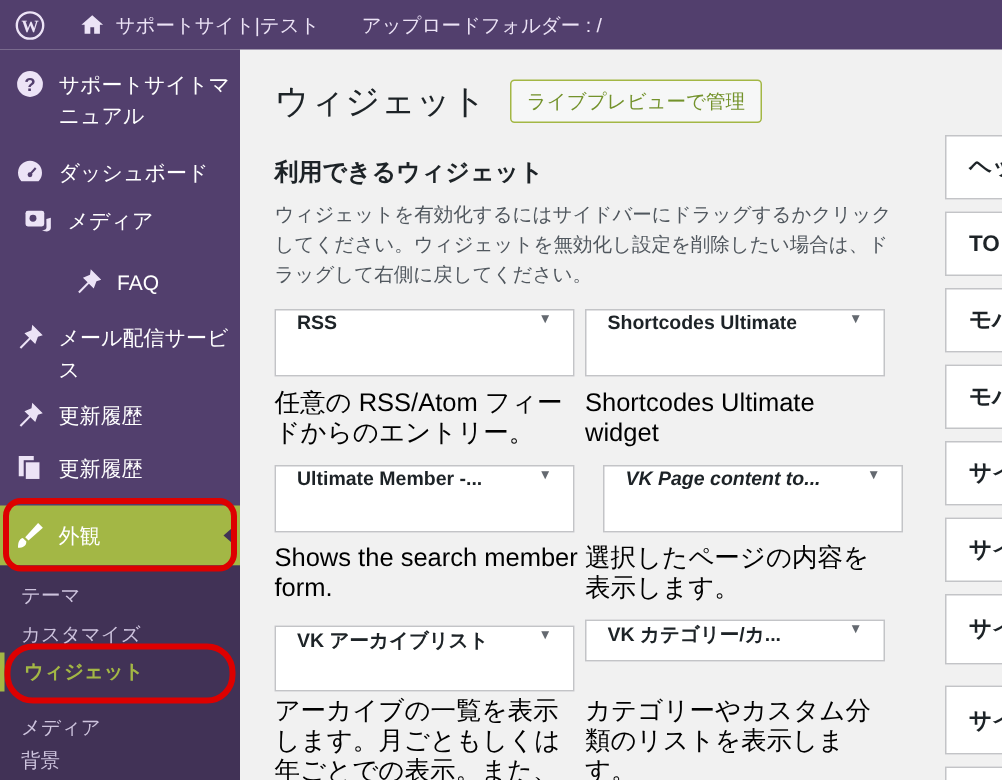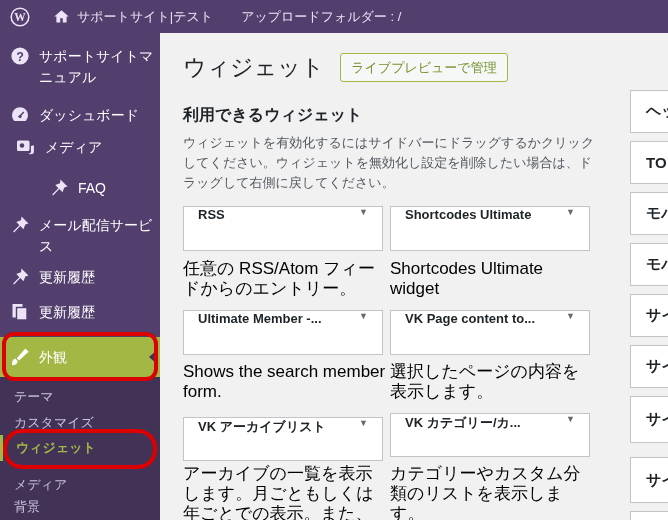--- a/index.html
+++ b/index.html
@@ -184,32 +184,32 @@
       <span class="widget-name">Shortcodes Ultimate</span>
       <span class="dd-arrow">▼</span>
     </div>
     <div class="widget-desc" style="left:23px; top:226px;">任意の RSS/Atom フィードからのエントリー。</div>
     <div class="widget-desc" style="left:230px; top:226px;">Shortcodes Ultimate widget</div>
 
     <div class="widget-box" style="left:23px; top:277px;">
       <span class="widget-name">Ultimate Member -...</span>
       <span class="dd-arrow">▼</span>
     </div>
-    <div class="widget-box" style="left:230px; top:277px;">
+    <div class="widget-box" style="left:242px; top:277px;font-style:italic;">
       <span class="widget-name">VK Page content to...</span>
       <span class="dd-arrow">▼</span>
     </div>
     <div class="widget-desc" style="left:23px; top:329px;">Shows the search member form.</div>
     <div class="widget-desc" style="left:230px; top:329px;">選択したページの内容を表示します。</div>
 
     <div class="widget-box" style="left:23px; top:384px; height:44px;">
       <span class="widget-name">VK アーカイブリスト</span>
       <span class="dd-arrow">▼</span>
     </div>
-    <div class="widget-box" style="left:230px; top:380px; height:44px;">
+    <div class="widget-box" style="left:230px; top:380px; height:28px;">
       <span class="widget-name">VK カテゴリー/カ...</span>
       <span class="dd-arrow">▼</span>
     </div>
     <div class="widget-desc" style="left:23px; top:431px;">アーカイブの一覧を表示します。月ごともしくは年ごとでの表示。また、ポストタイプを選</div>
     <div class="widget-desc" style="left:230px; top:431px;">カテゴリーやカスタム分類のリストを表示します。</div>
 
     <div class="area-box" style="top:57px;">
         <span>ヘッ</span>
       </div>
     <div class="area-box" style="top:108px;">

